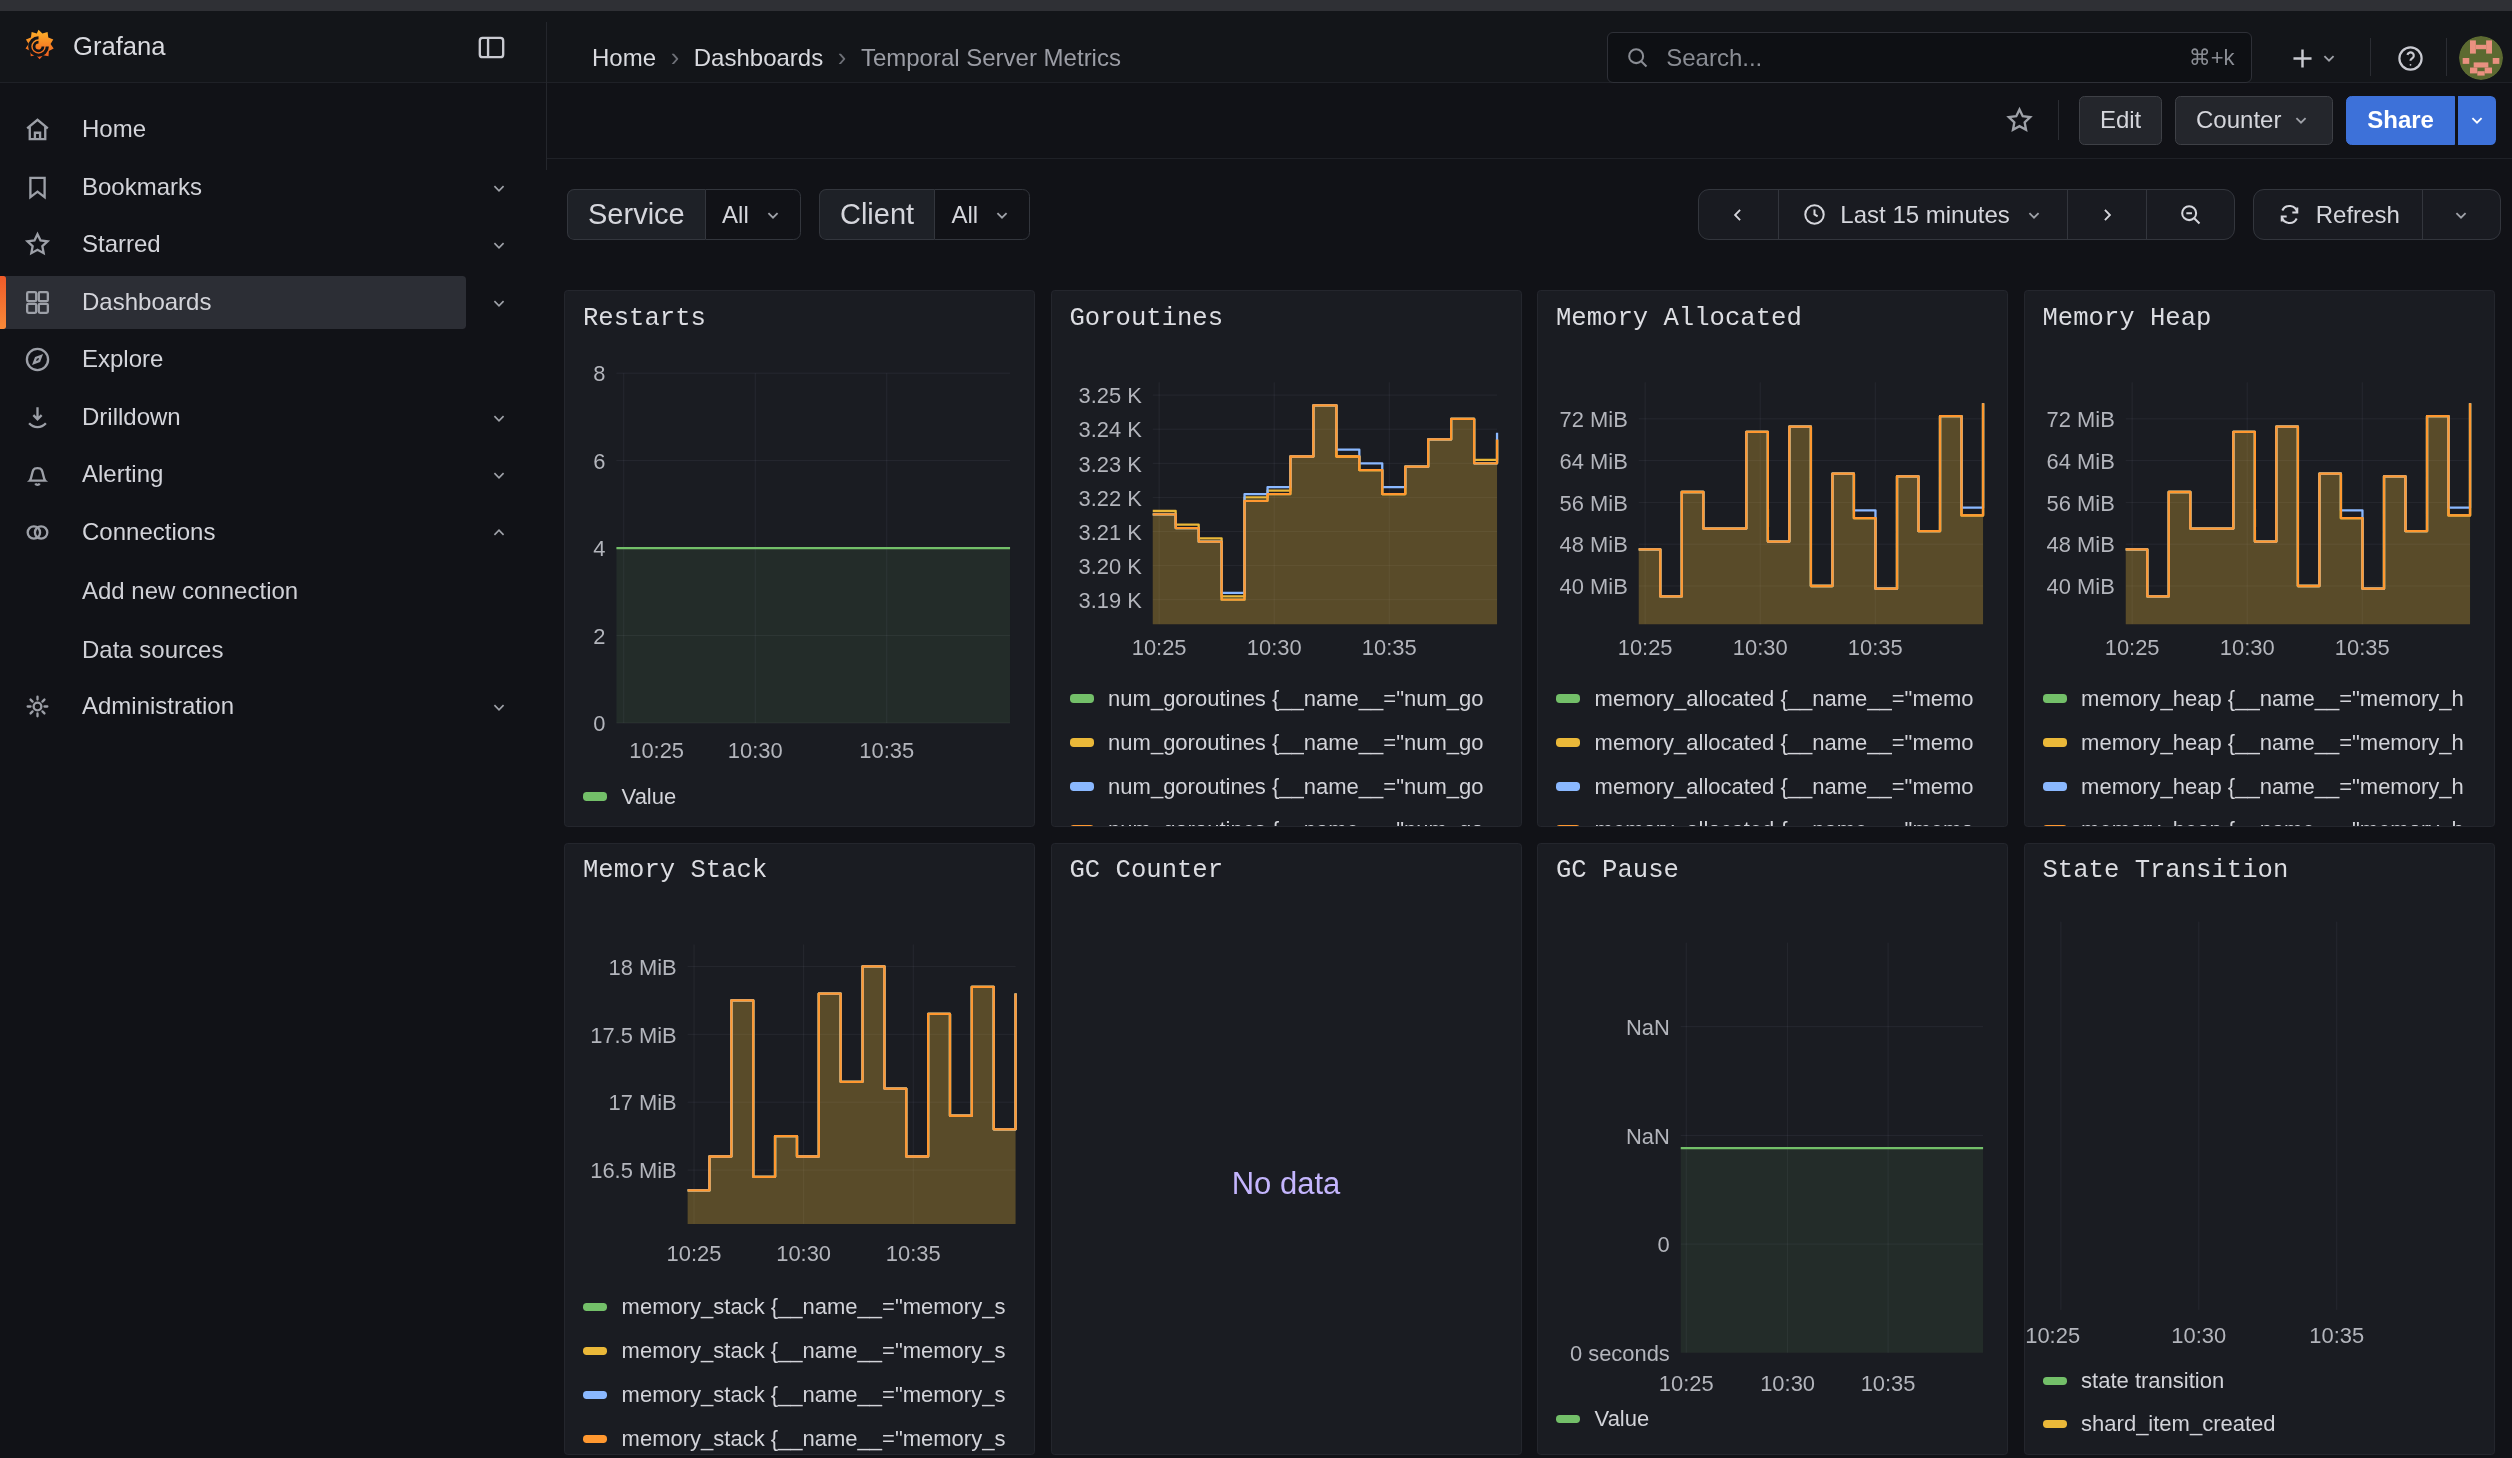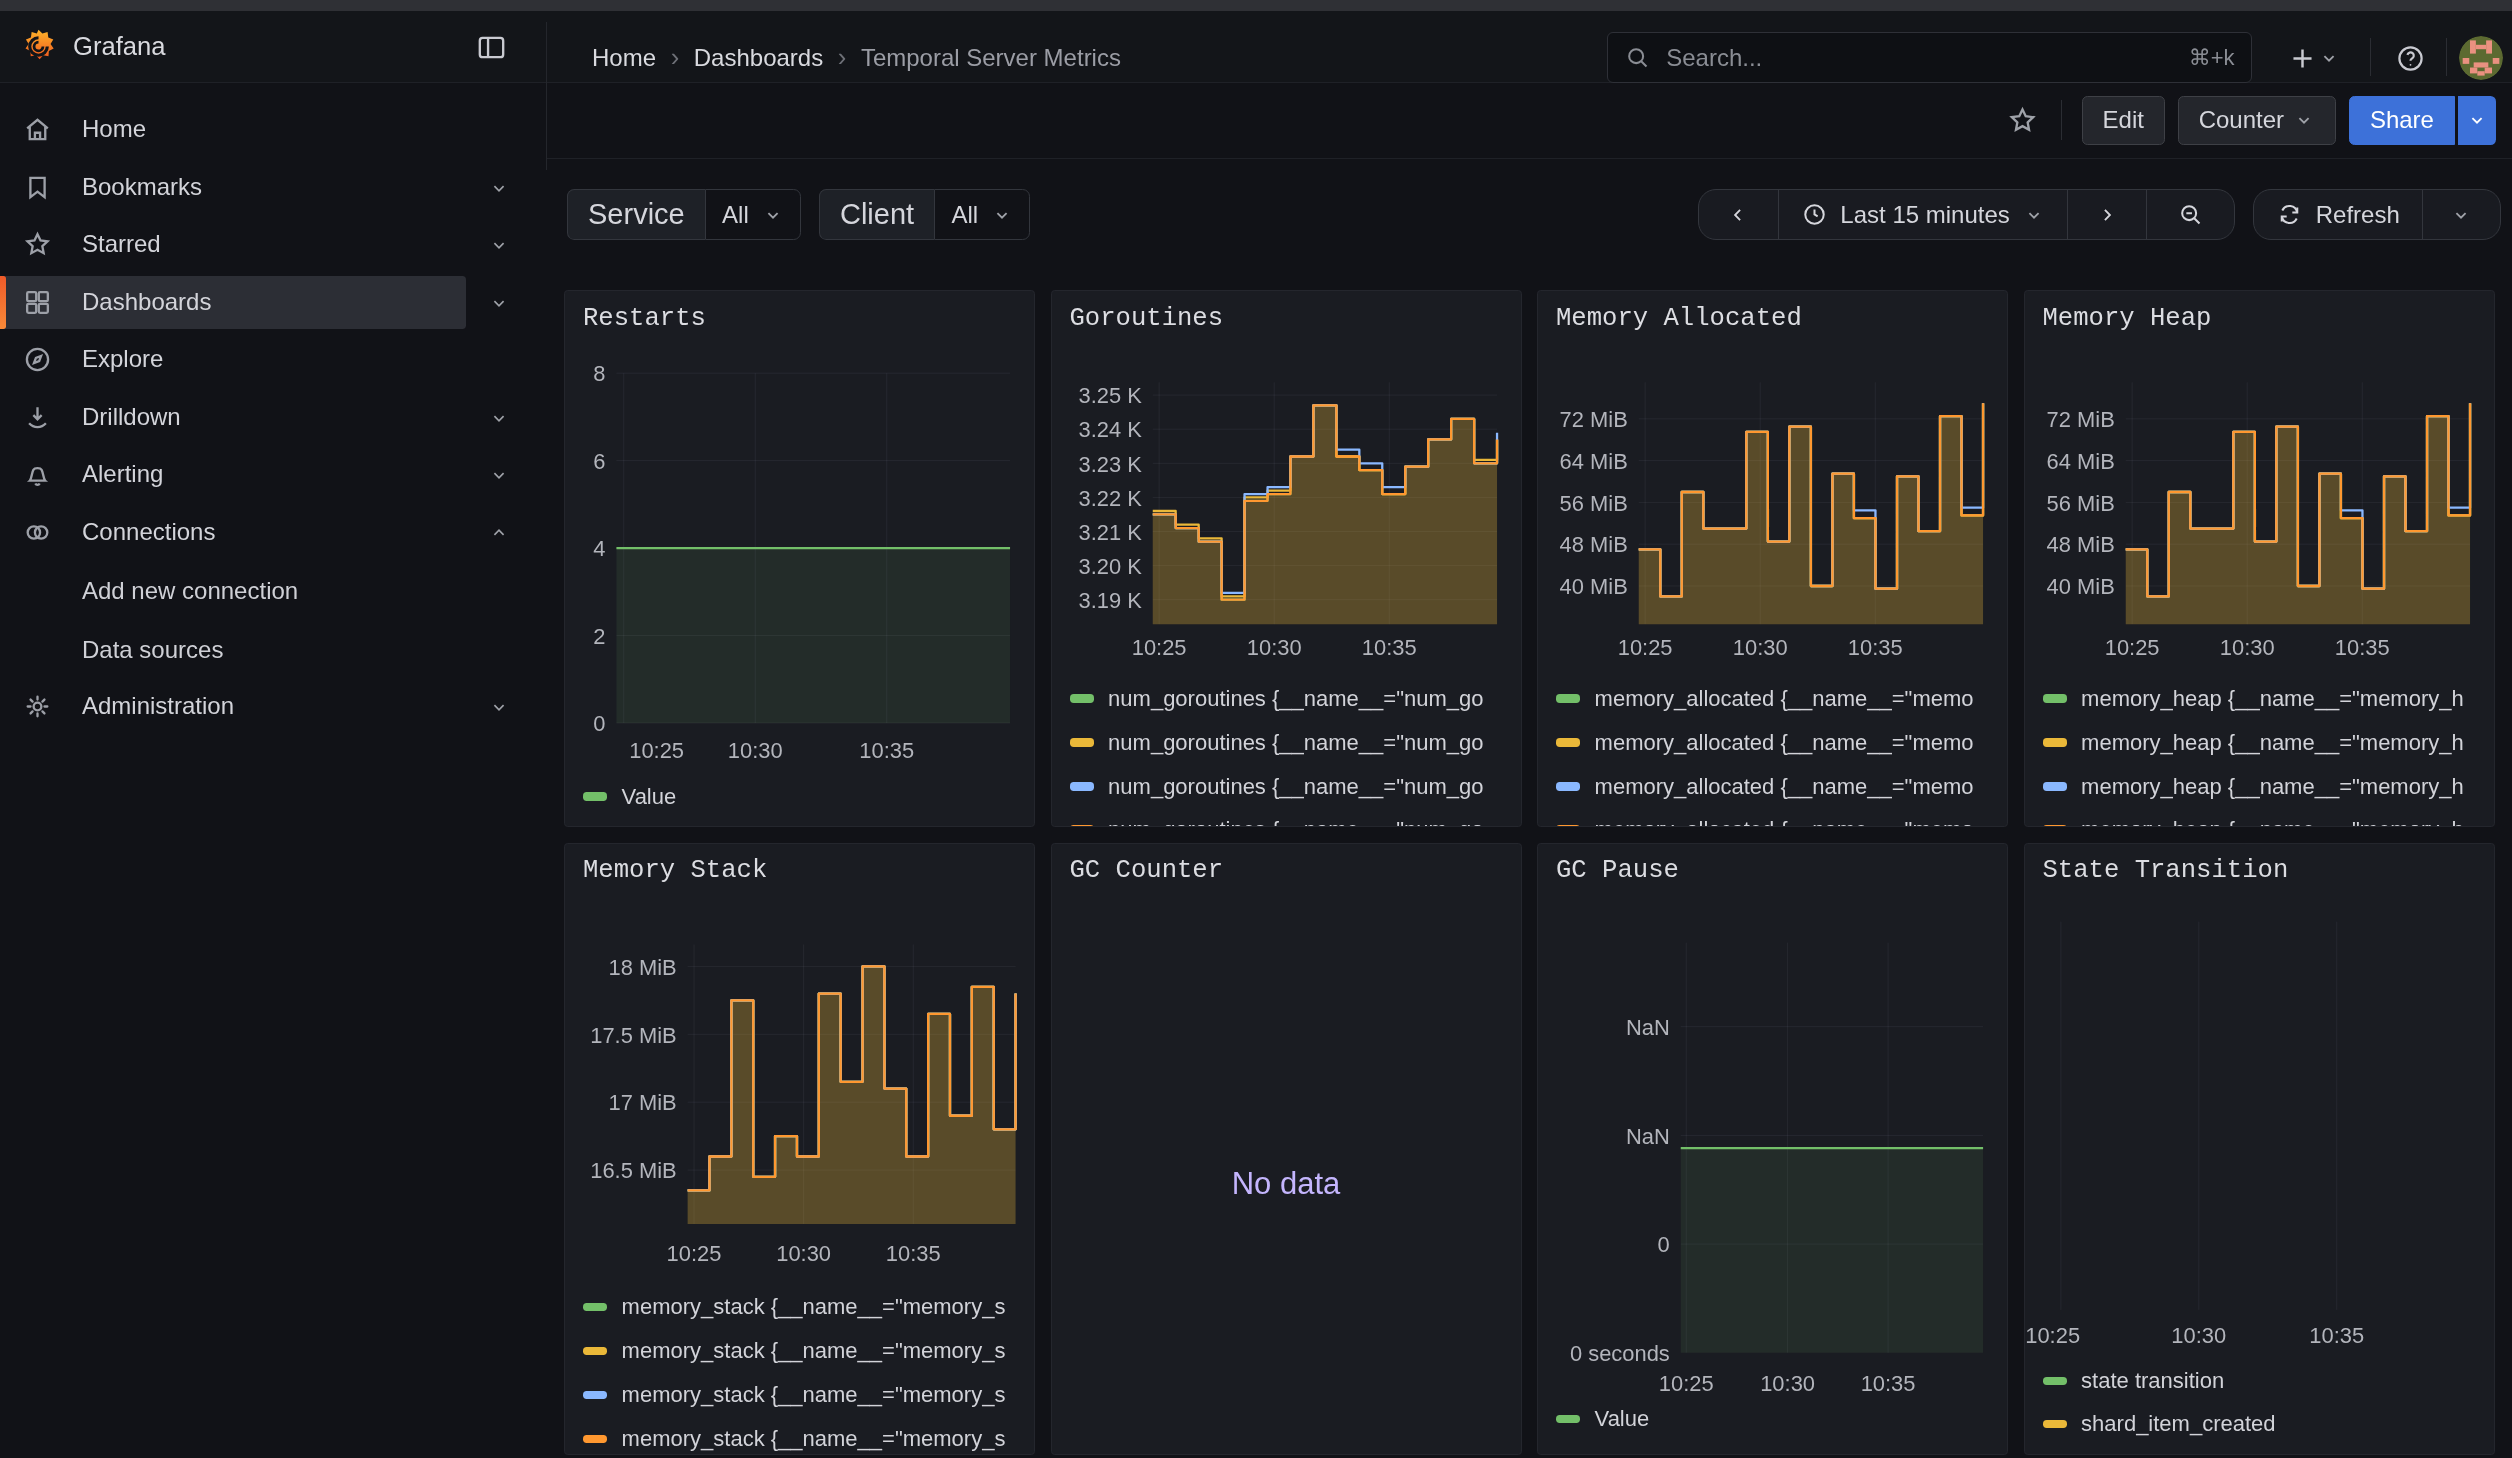--- a/index.html
+++ b/index.html
@@ -27,33 +27,33 @@
   .hdr-div{position:absolute;top:27px;width:0.9px;height:38px;background:#2b2d33;}
   .avatar{position:absolute;left:2459px;top:25px;width:44px;height:44px;border-radius:50%;overflow:hidden;cursor:pointer;}
   
   .toolbar{position:absolute;left:547px;top:82px;width:1965px;height:77px;border-bottom:0.9px solid #1f2127;
            display:flex;align-items:center;justify-content:flex-end;padding-right:16.4px;box-sizing:border-box;}
   .tb-star{width:37px;height:37px;display:flex;align-items:center;justify-content:center;cursor:pointer;}
   .tb-div{width:0.9px;height:40px;background:#2b2d33;margin:0 20px;}
   .btn{height:49px;display:inline-flex;align-items:center;gap:9px;padding:0 20px;font-size:24px;color:#d5d6dc;
        background:#24262c;border:0.9px solid #3e4046;border-radius:5.5px;cursor:pointer;box-sizing:border-box;}
   .btn + .btn{margin-left:12.8px;}
-  .btn-primary{background:#3D71D9;border-color:#3D71D9;color:#ffffff;font-weight:400;margin-left:12.8px;border-radius:5.5px 0 0 5.5px;}
+  .btn-primary{background:#3D71D9;border-color:#3D71D9;color:#ffffff;font-weight:700;margin-left:12.8px;border-radius:5.5px 0 0 5.5px;}
   .btn-primary-caret{height:49px;width:38px;background:#3D71D9;border-radius:0 5.5px 5.5px 0;margin-left:2.7px;
        display:inline-flex;align-items:center;justify-content:center;cursor:pointer;}
   
   .filterbar{position:absolute;left:547px;top:159px;width:1965px;height:131px;}
   .filters{position:absolute;left:20px;top:30px;display:flex;gap:18px;}
   .var-group{display:flex;height:51px;box-sizing:border-box;cursor:pointer;}
   .var-label{display:flex;align-items:center;padding:0 20px;background:#1e2127;border:0.9px solid #33363d;
              border-right:none;border-radius:7.3px 0 0 7.3px;font-size:29px;color:#d5d6dc;}
   .var-value{display:flex;align-items:center;gap:12.8px;padding:0 16.4px;background:#111217;border:0.9px solid #33363d;
              border-radius:0 7.3px 7.3px 0;font-size:24px;color:#d5d6dc;font-weight:500;}
   .timebar{position:absolute;right:11px;top:30px;display:flex;gap:18px;}
-  .seg-group{display:flex;height:51px;border:0.9px solid #33363d;border-radius:18px;background:#191b21;
+  .seg-group{display:flex;height:51px;border:0.9px solid #33363d;border-radius:11px;background:#191b21;
              box-sizing:border-box;overflow:hidden;}
   .seg{display:flex;align-items:center;justify-content:center;gap:12.8px;padding:0 14.6px;cursor:pointer;
        border-left:0.9px solid #33363d;font-size:24px;color:#d5d6dc;font-weight:500;}
   .seg:first-child{border-left:none;}
   .icon24{width:22px;height:22px;}
   .icon30{width:27px;height:27px;}
   
   .sidebar{position:absolute;left:0;top:82px;width:546px;bottom:0;}
   .nav-row{position:absolute;left:0;width:546px;height:53px;cursor:pointer;}
   .nav-row .hl{position:absolute;left:0;top:0;width:466px;height:53px;border-radius:3.7px;}

